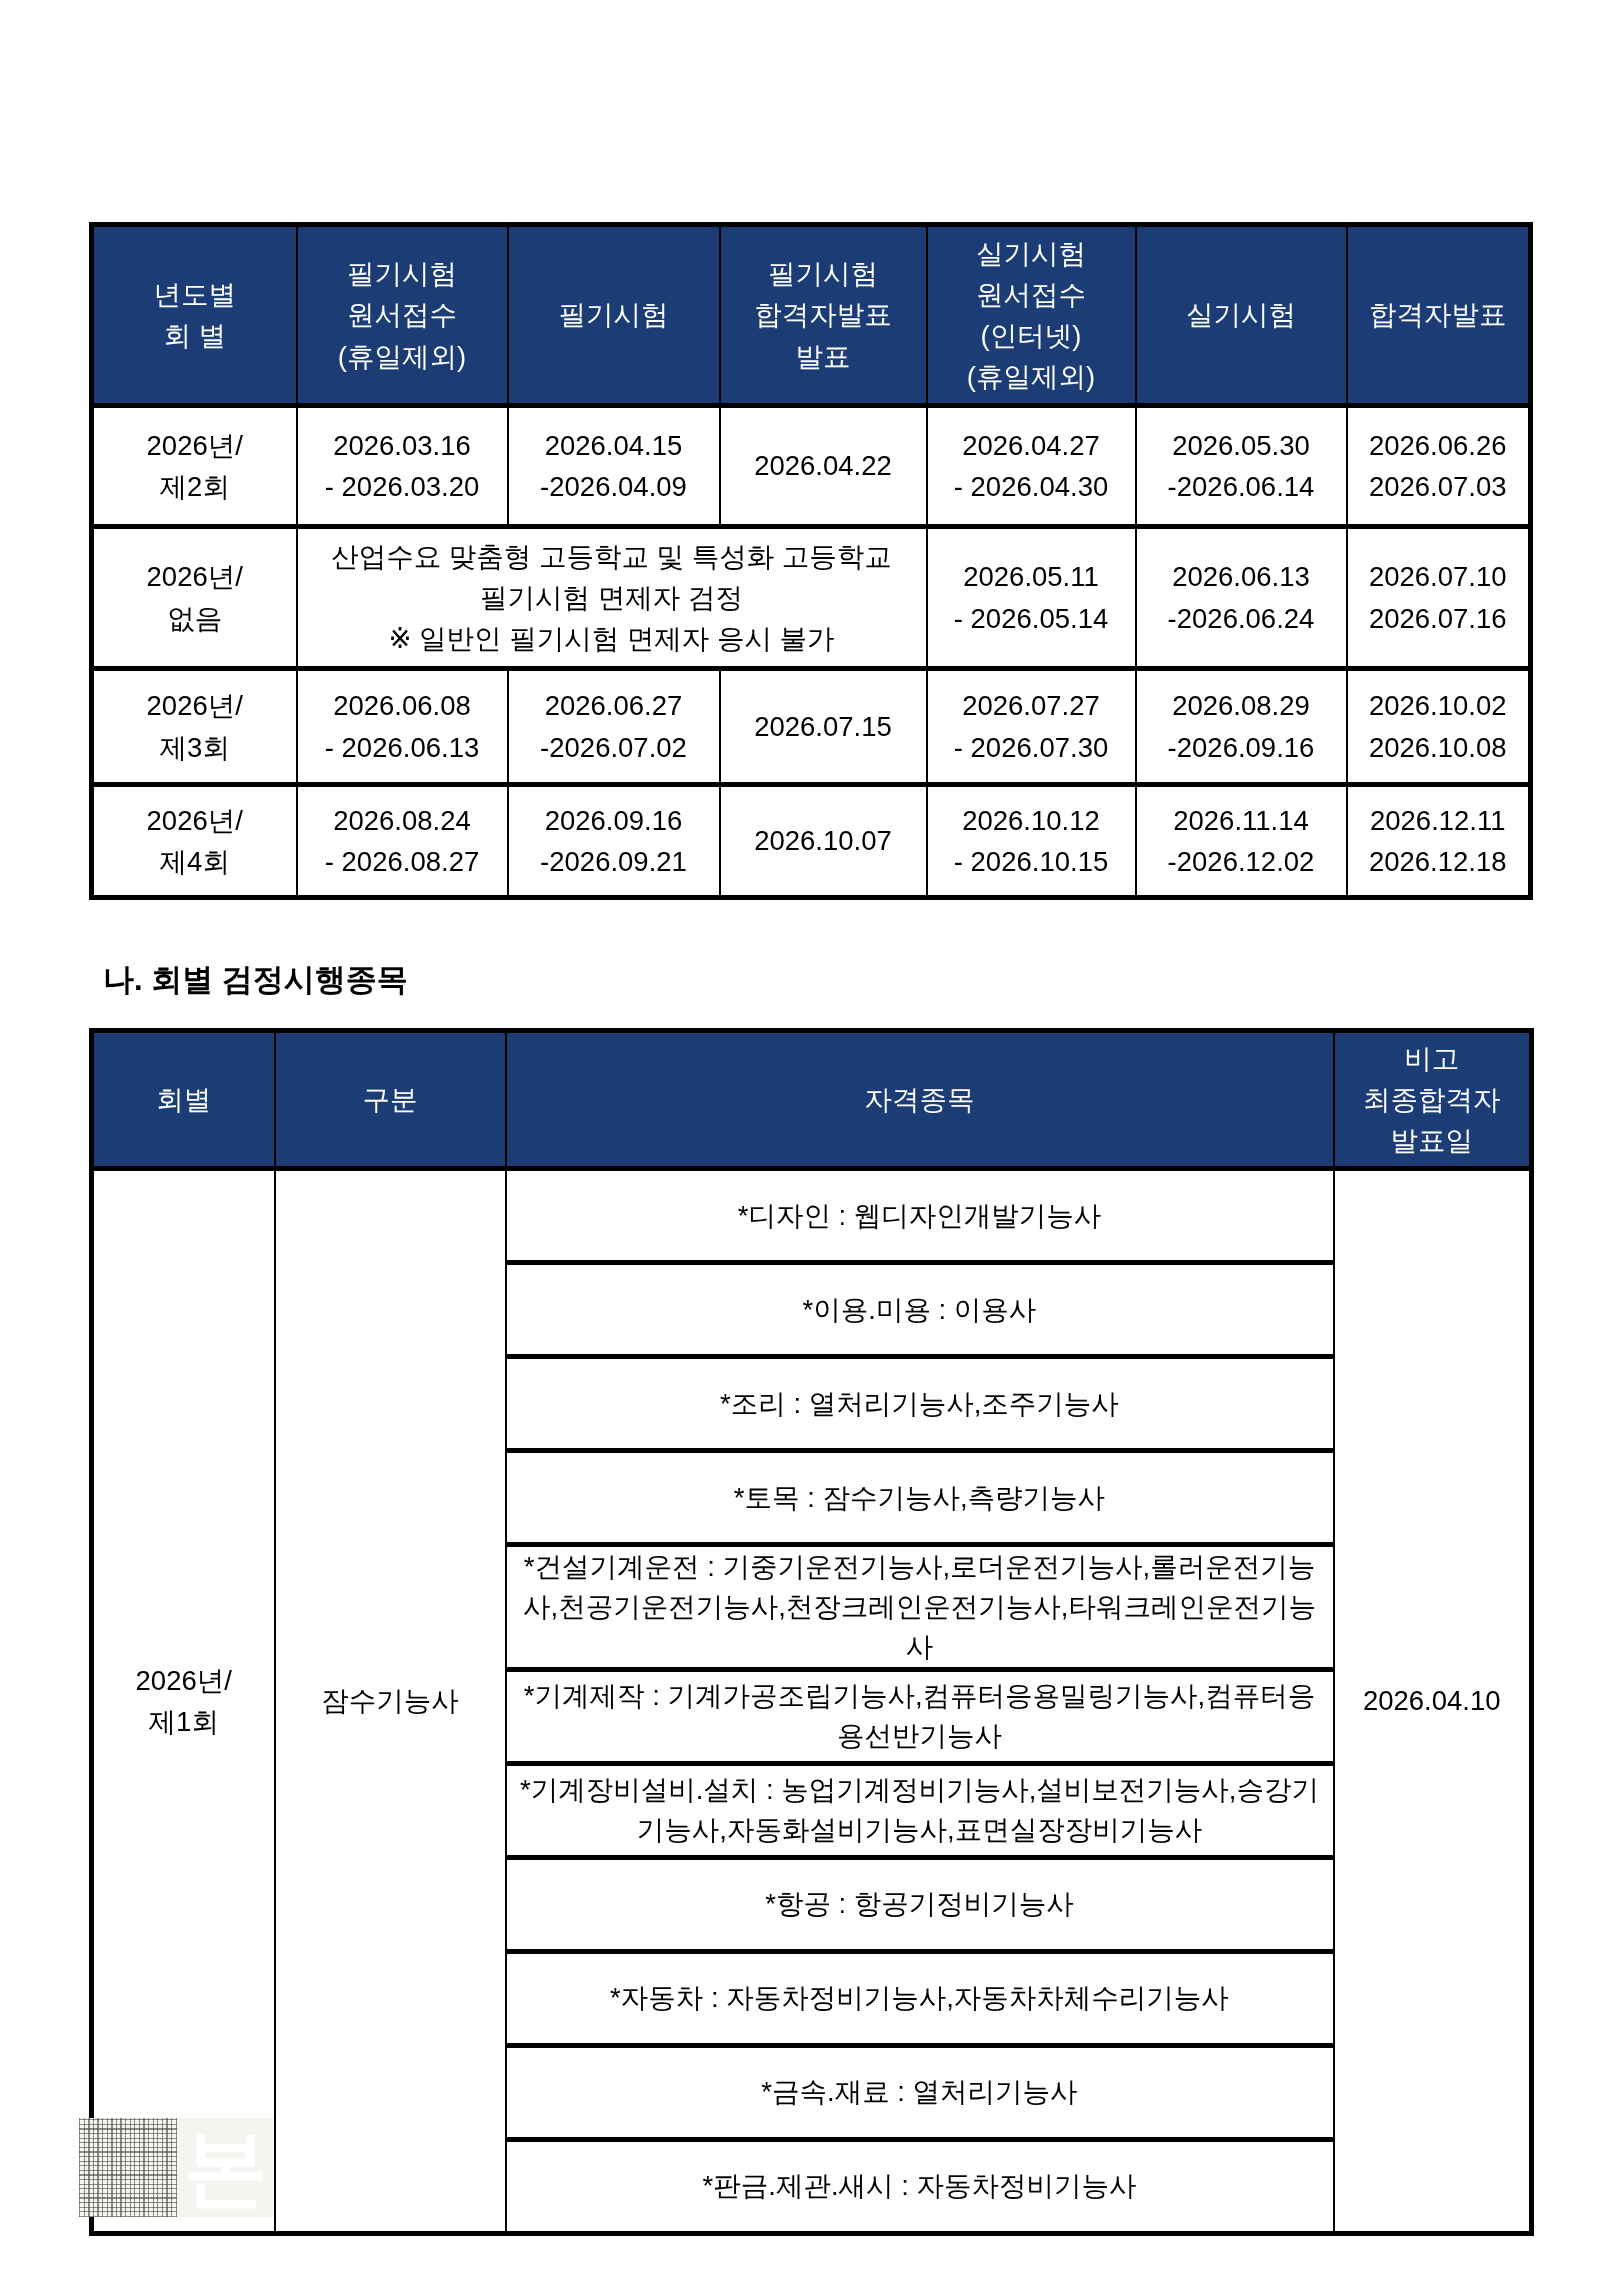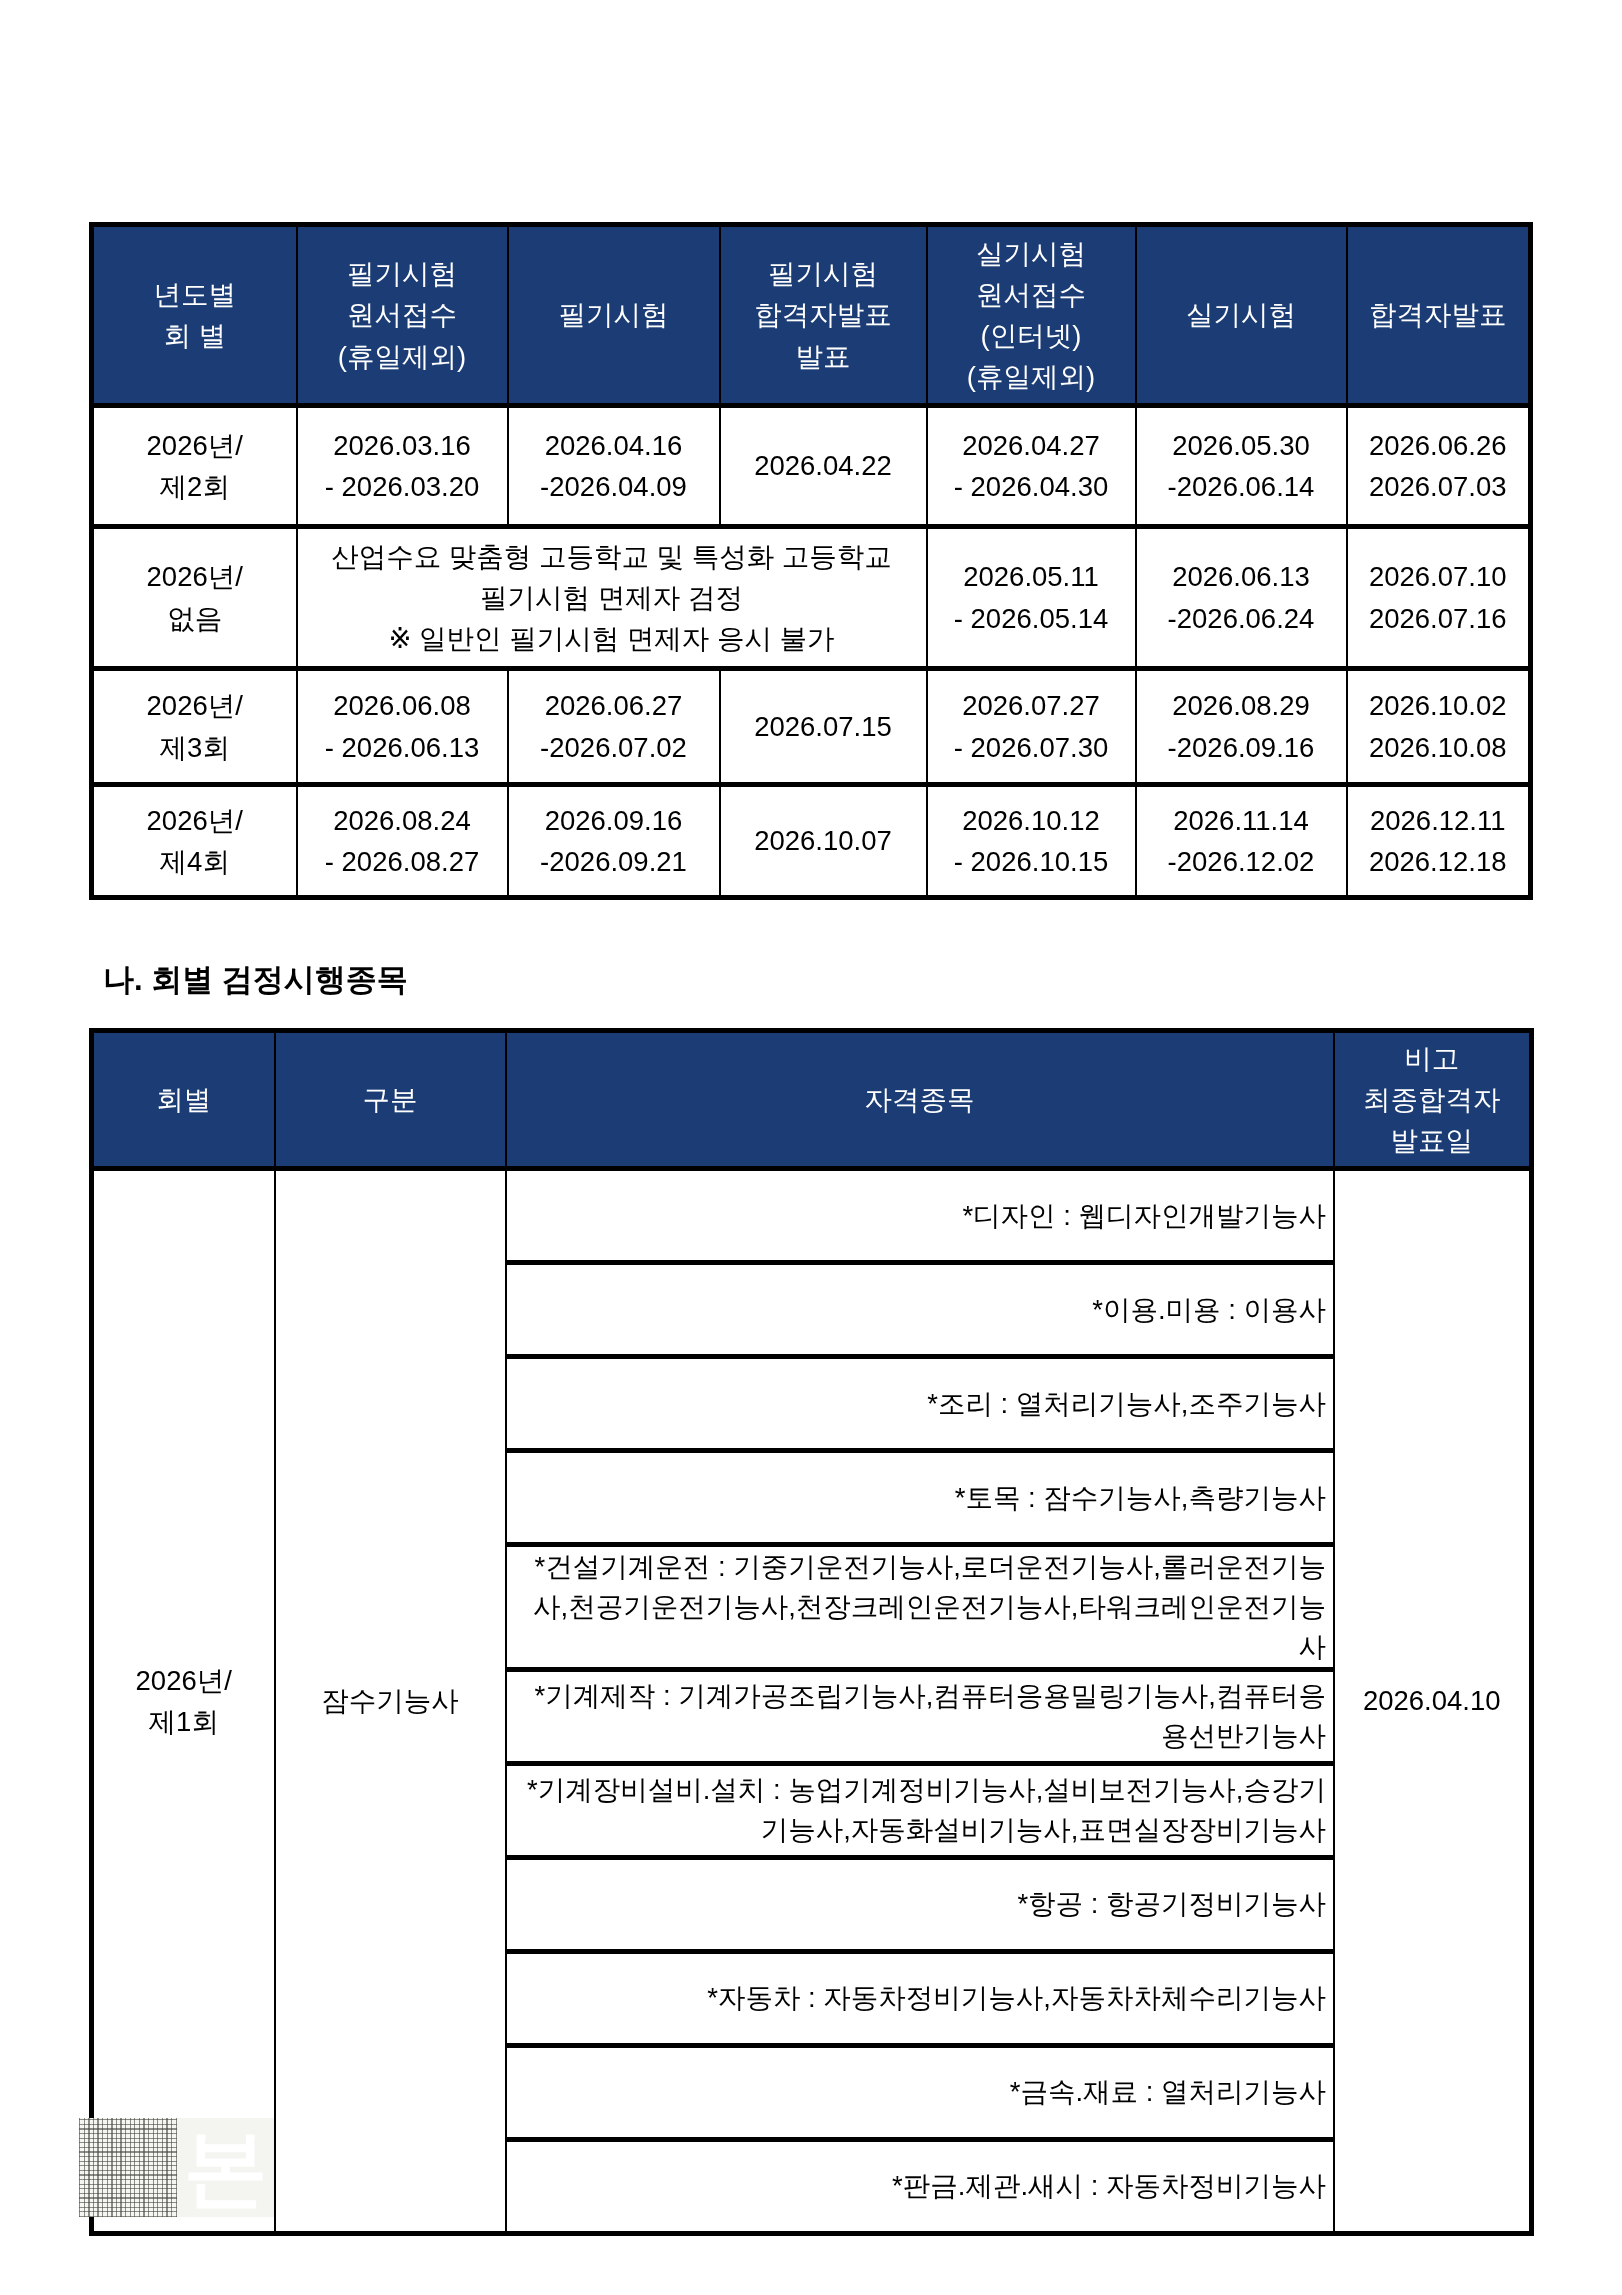--- a/index.html
+++ b/index.html
@@ -58,21 +58,21 @@
   .t1 tr.r4{height:113px;}
   .t1 td.note{
     text-align:center;
     padding:0 3px;
   }
   
   .t2{top:1028px;width:1439px;}
   .t2 tr.hrow{height:138px;}
   .t2 tbody tr{height:94px;}
   .t2 td.item{
-    text-align:right;
+    text-align:center;
     padding:0 6.5px;
     word-break:break-all;
     line-height:1.45;
   }
   
   .section-heading{
     position:absolute;
     left:103px;
     top:959px;
     font-size:31px;
@@ -143,21 +143,21 @@
         <th>실기시험</th>
         <th>합격자발표</th>
       </tr>
     </thead>
     <tbody>
       <tr class="r1">
         <td>2026년/
 제2회</td>
         <td>2026.03.16
 - 2026.03.20</td>
-        <td>2026.04.16
+        <td>2026.04.15
 -2026.04.09</td>
         <td>2026.04.22</td>
         <td>2026.04.27
 - 2026.04.30</td>
         <td>2026.05.30
 -2026.06.14</td>
         <td>2026.06.26
 2026.07.03</td>
       </tr>
       <tr class="r2">

